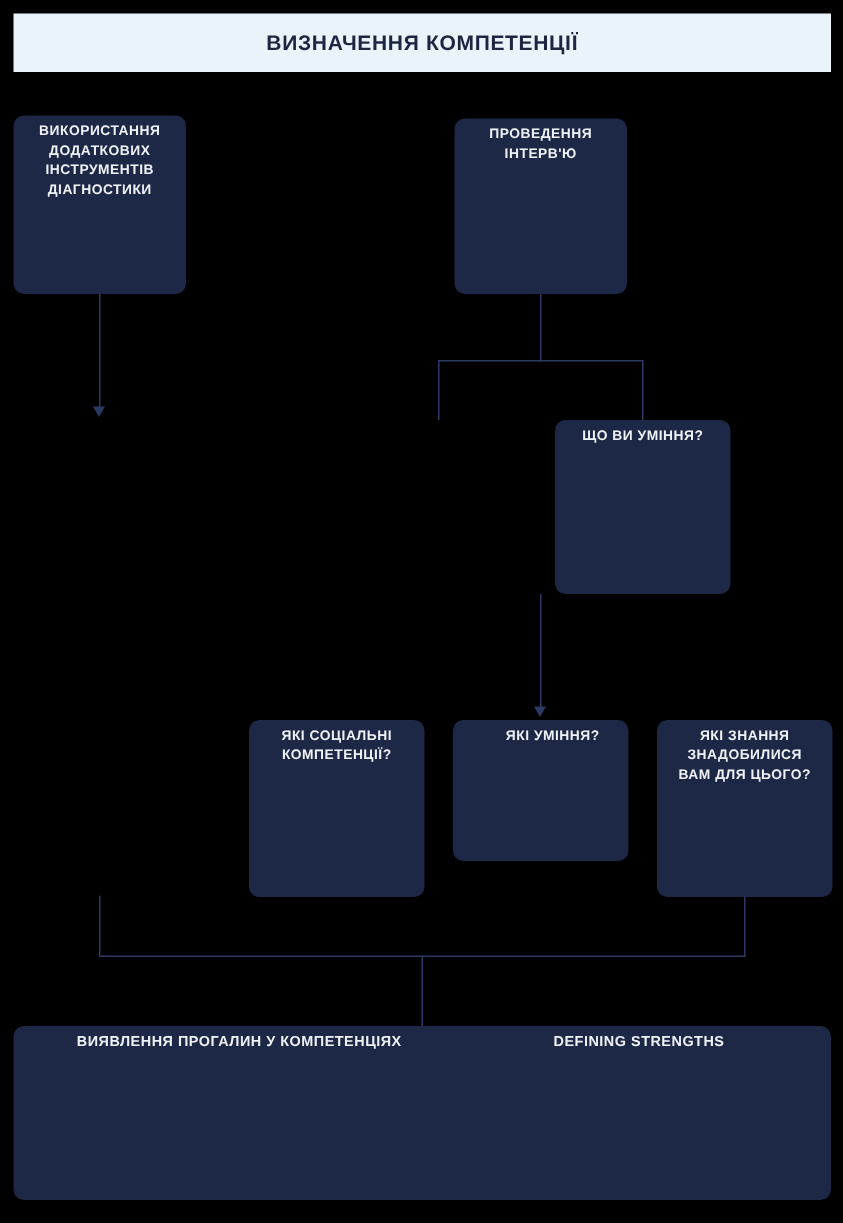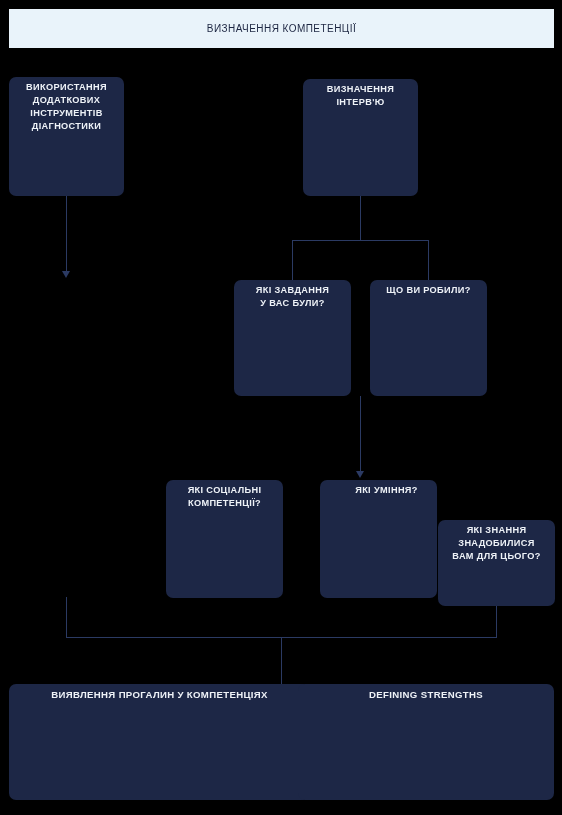--- a/index.html
+++ b/index.html
@@ -26,22 +26,22 @@
     top: 9px;
     width: 545px;
     height: 39px;
     background: #e9f3fa;
     display: flex;
     align-items: center;
     justify-content: center;
   }
   .header-title {
     color: #1c2541;
-    font-size: 10px;
-    font-weight: normal;
+    font-size: 14px;
+    font-weight: bold;
     letter-spacing: 0.45px;
     text-align: center;
     line-height: 1.1;
   }
 
   .node {
     position: absolute;
     background: #1d2746;
     border-radius: 7px;
     display: flex;
@@ -111,44 +111,40 @@
   <div class="conn conn-v" style="left:280.5px; top:637px; height:47px;"></div>
 
   <div class="node" style="left:9px; top:77px; width:115px; height:119px;">
     <div class="node-label">ВИКОРИСТАННЯ
 ДОДАТКОВИХ
 ІНСТРУМЕНТІВ
 ДІАГНОСТИКИ</div>
   </div>
 
   <div class="node" style="left:303px; top:79px; width:115px; height:117px;">
-    <div class="node-label">ВИЗНАЧЕННЯ
+    <div class="node-label">ПРОВЕДЕННЯ
 ІНТЕРВ'Ю</div>
   </div>
 
 
-  <div class="node" style="left:234px; top:280px; width:117px; height:116px;">
-    <div class="node-label">ЯКІ ЗАВДАННЯ
-У ВАС БУЛИ?</div>
-  </div>
 
   <div class="node" style="left:370px; top:280px; width:117px; height:116px;">
-    <div class="node-label">ЩО ВИ РОБИЛИ?</div>
+    <div class="node-label">ЩО ВИ УМІННЯ?</div>
   </div>
 
   <div class="node" style="left:166px; top:480px; width:117px; height:118px;">
     <div class="node-label">ЯКІ СОЦІАЛЬНІ
 КОМПЕТЕНЦІЇ?</div>
   </div>
 
-  <div class="node" style="left:320px; top:480px; width:117px; height:118px;padding-left:24px;">
+  <div class="node" style="left:302px; top:480px; width:117px; height:94px;padding-left:24px;">
     <div class="node-label">ЯКІ УМІННЯ?</div>
   </div>
 
-  <div class="node" style="left:438px; top:480px; width:117px; height:86px;margin-top:40px;">
+  <div class="node" style="left:438px; top:480px; width:117px; height:118px;">
     <div class="node-label">ЯКІ ЗНАННЯ
 ЗНАДОБИЛИСЯ
 ВАМ ДЛЯ ЦЬОГО?</div>
   </div>
 
   <div class="node" style="left:9px; top:684px; width:301px; height:116px;">
     <div class="node-label lg">ВИЯВЛЕННЯ ПРОГАЛИН У КОМПЕТЕНЦІЯХ</div>
   </div>
 
   <div class="node" style="left:298px; top:684px; width:256px; height:116px;">

